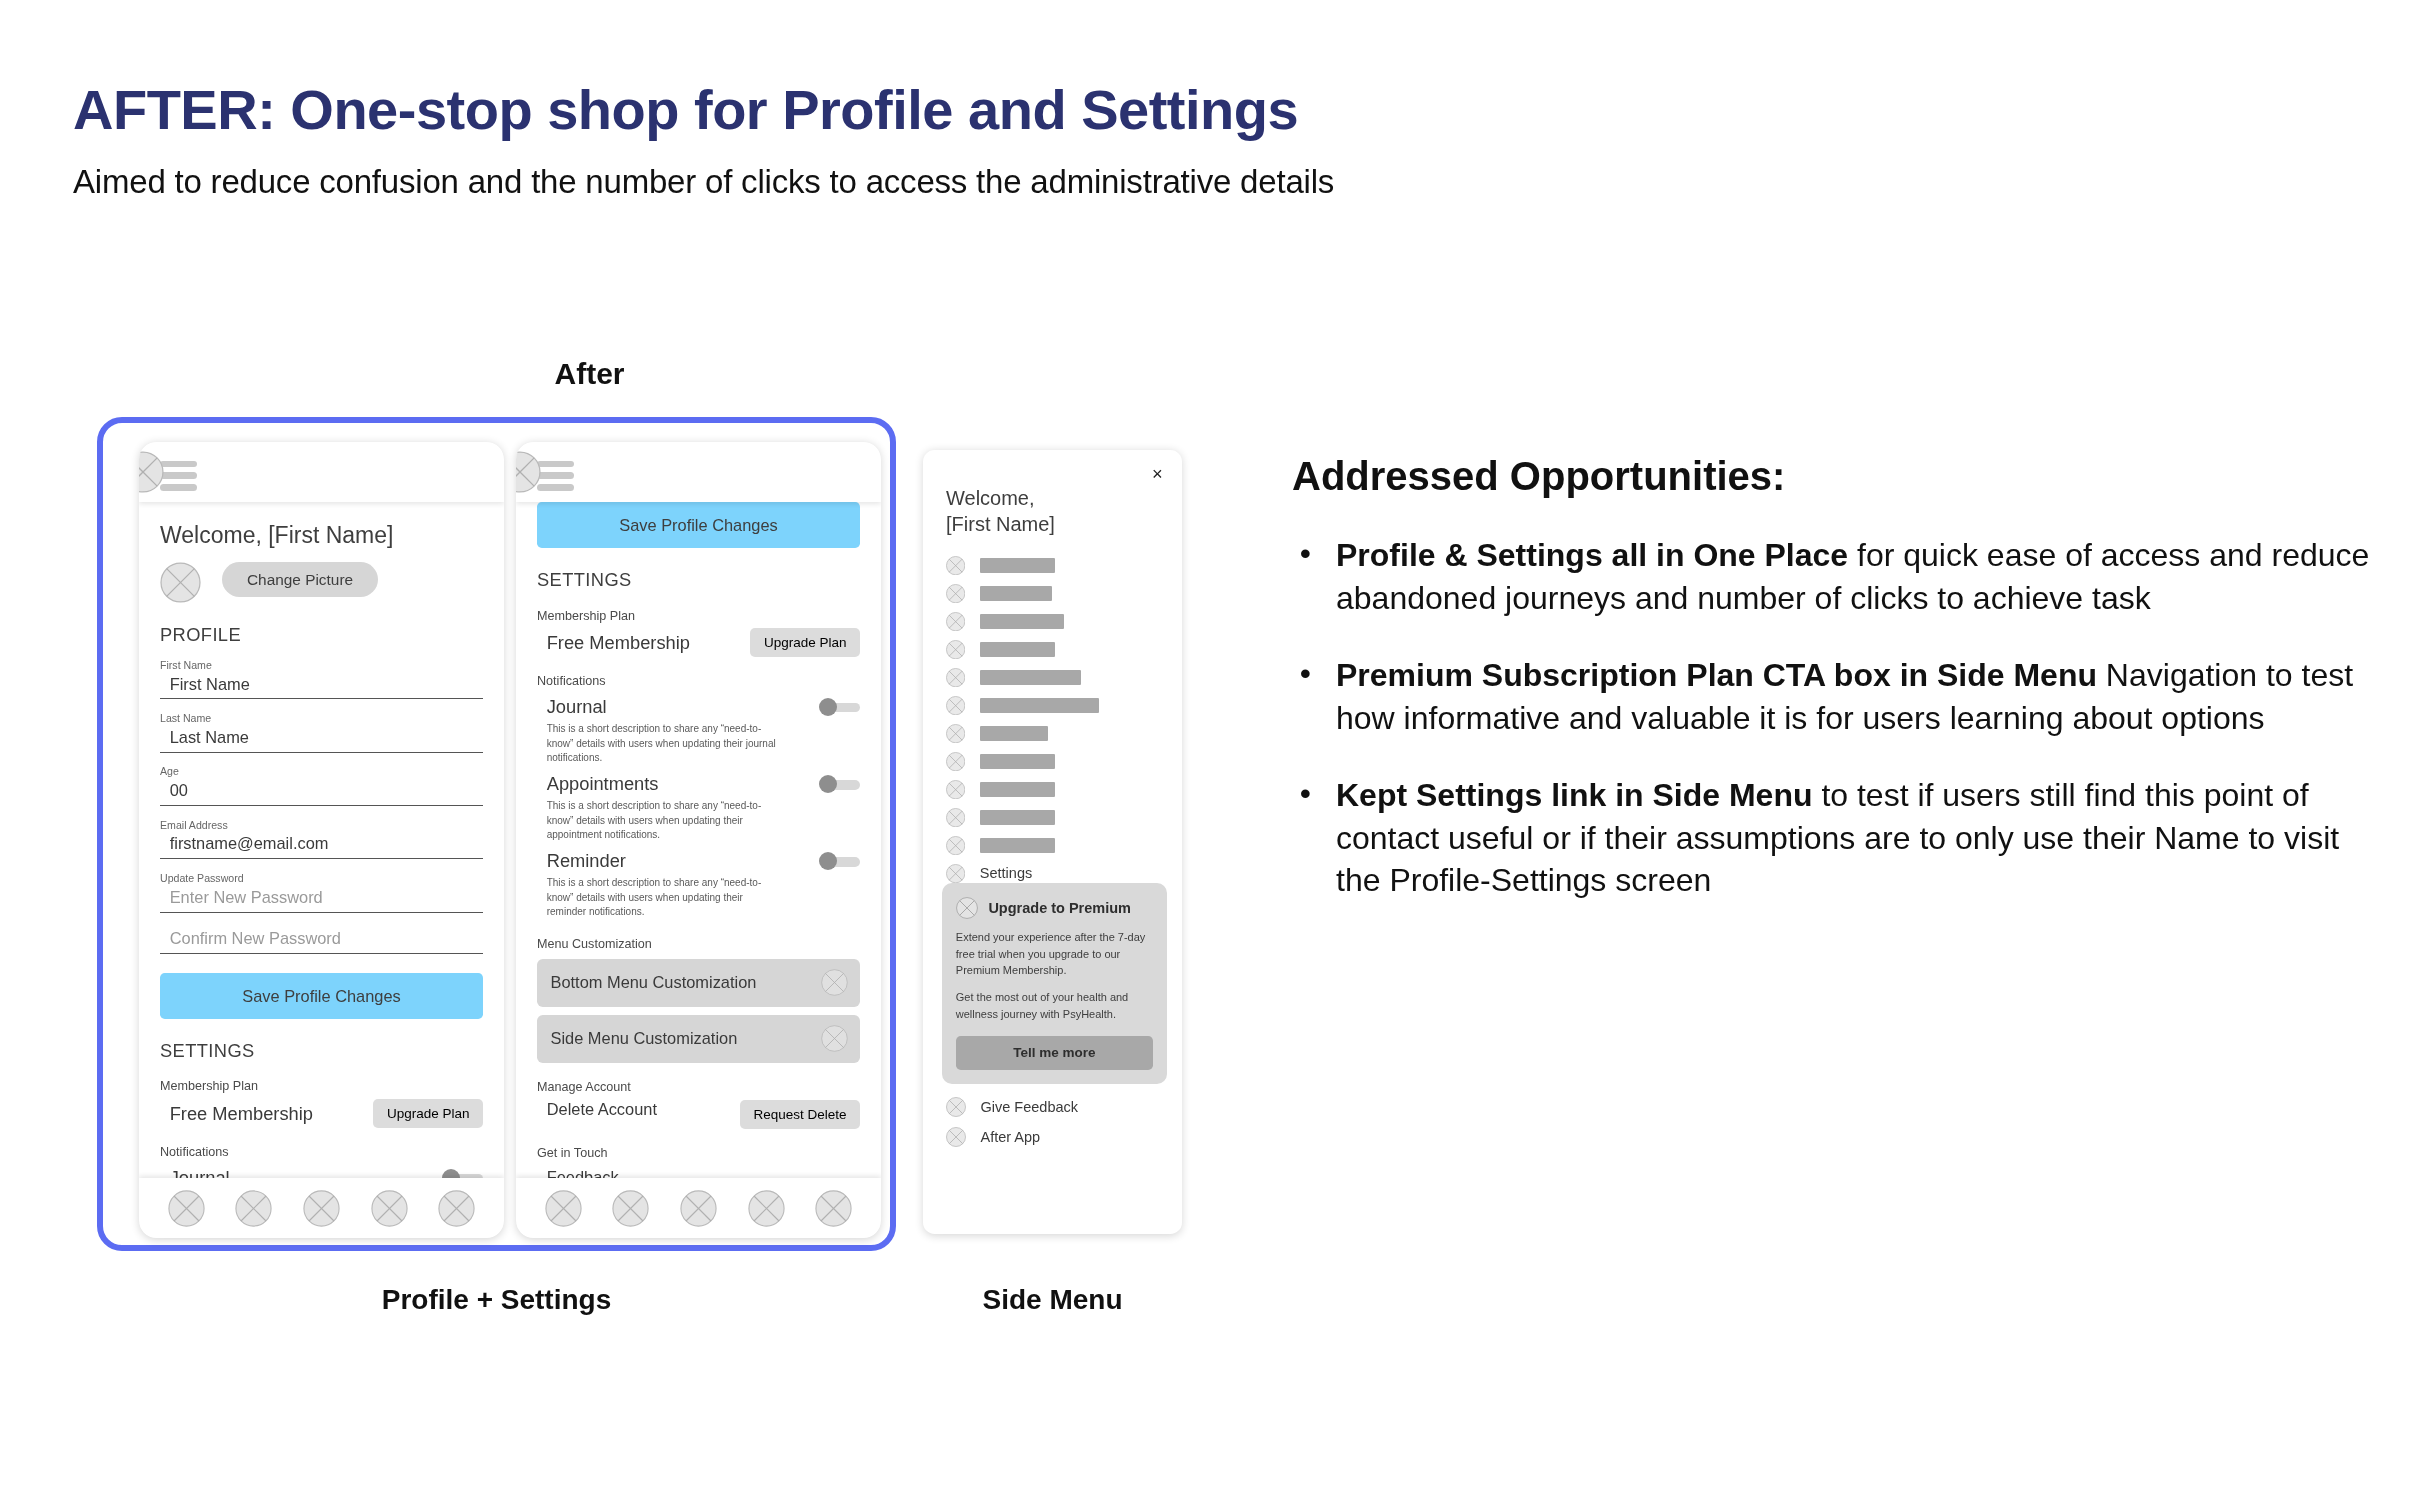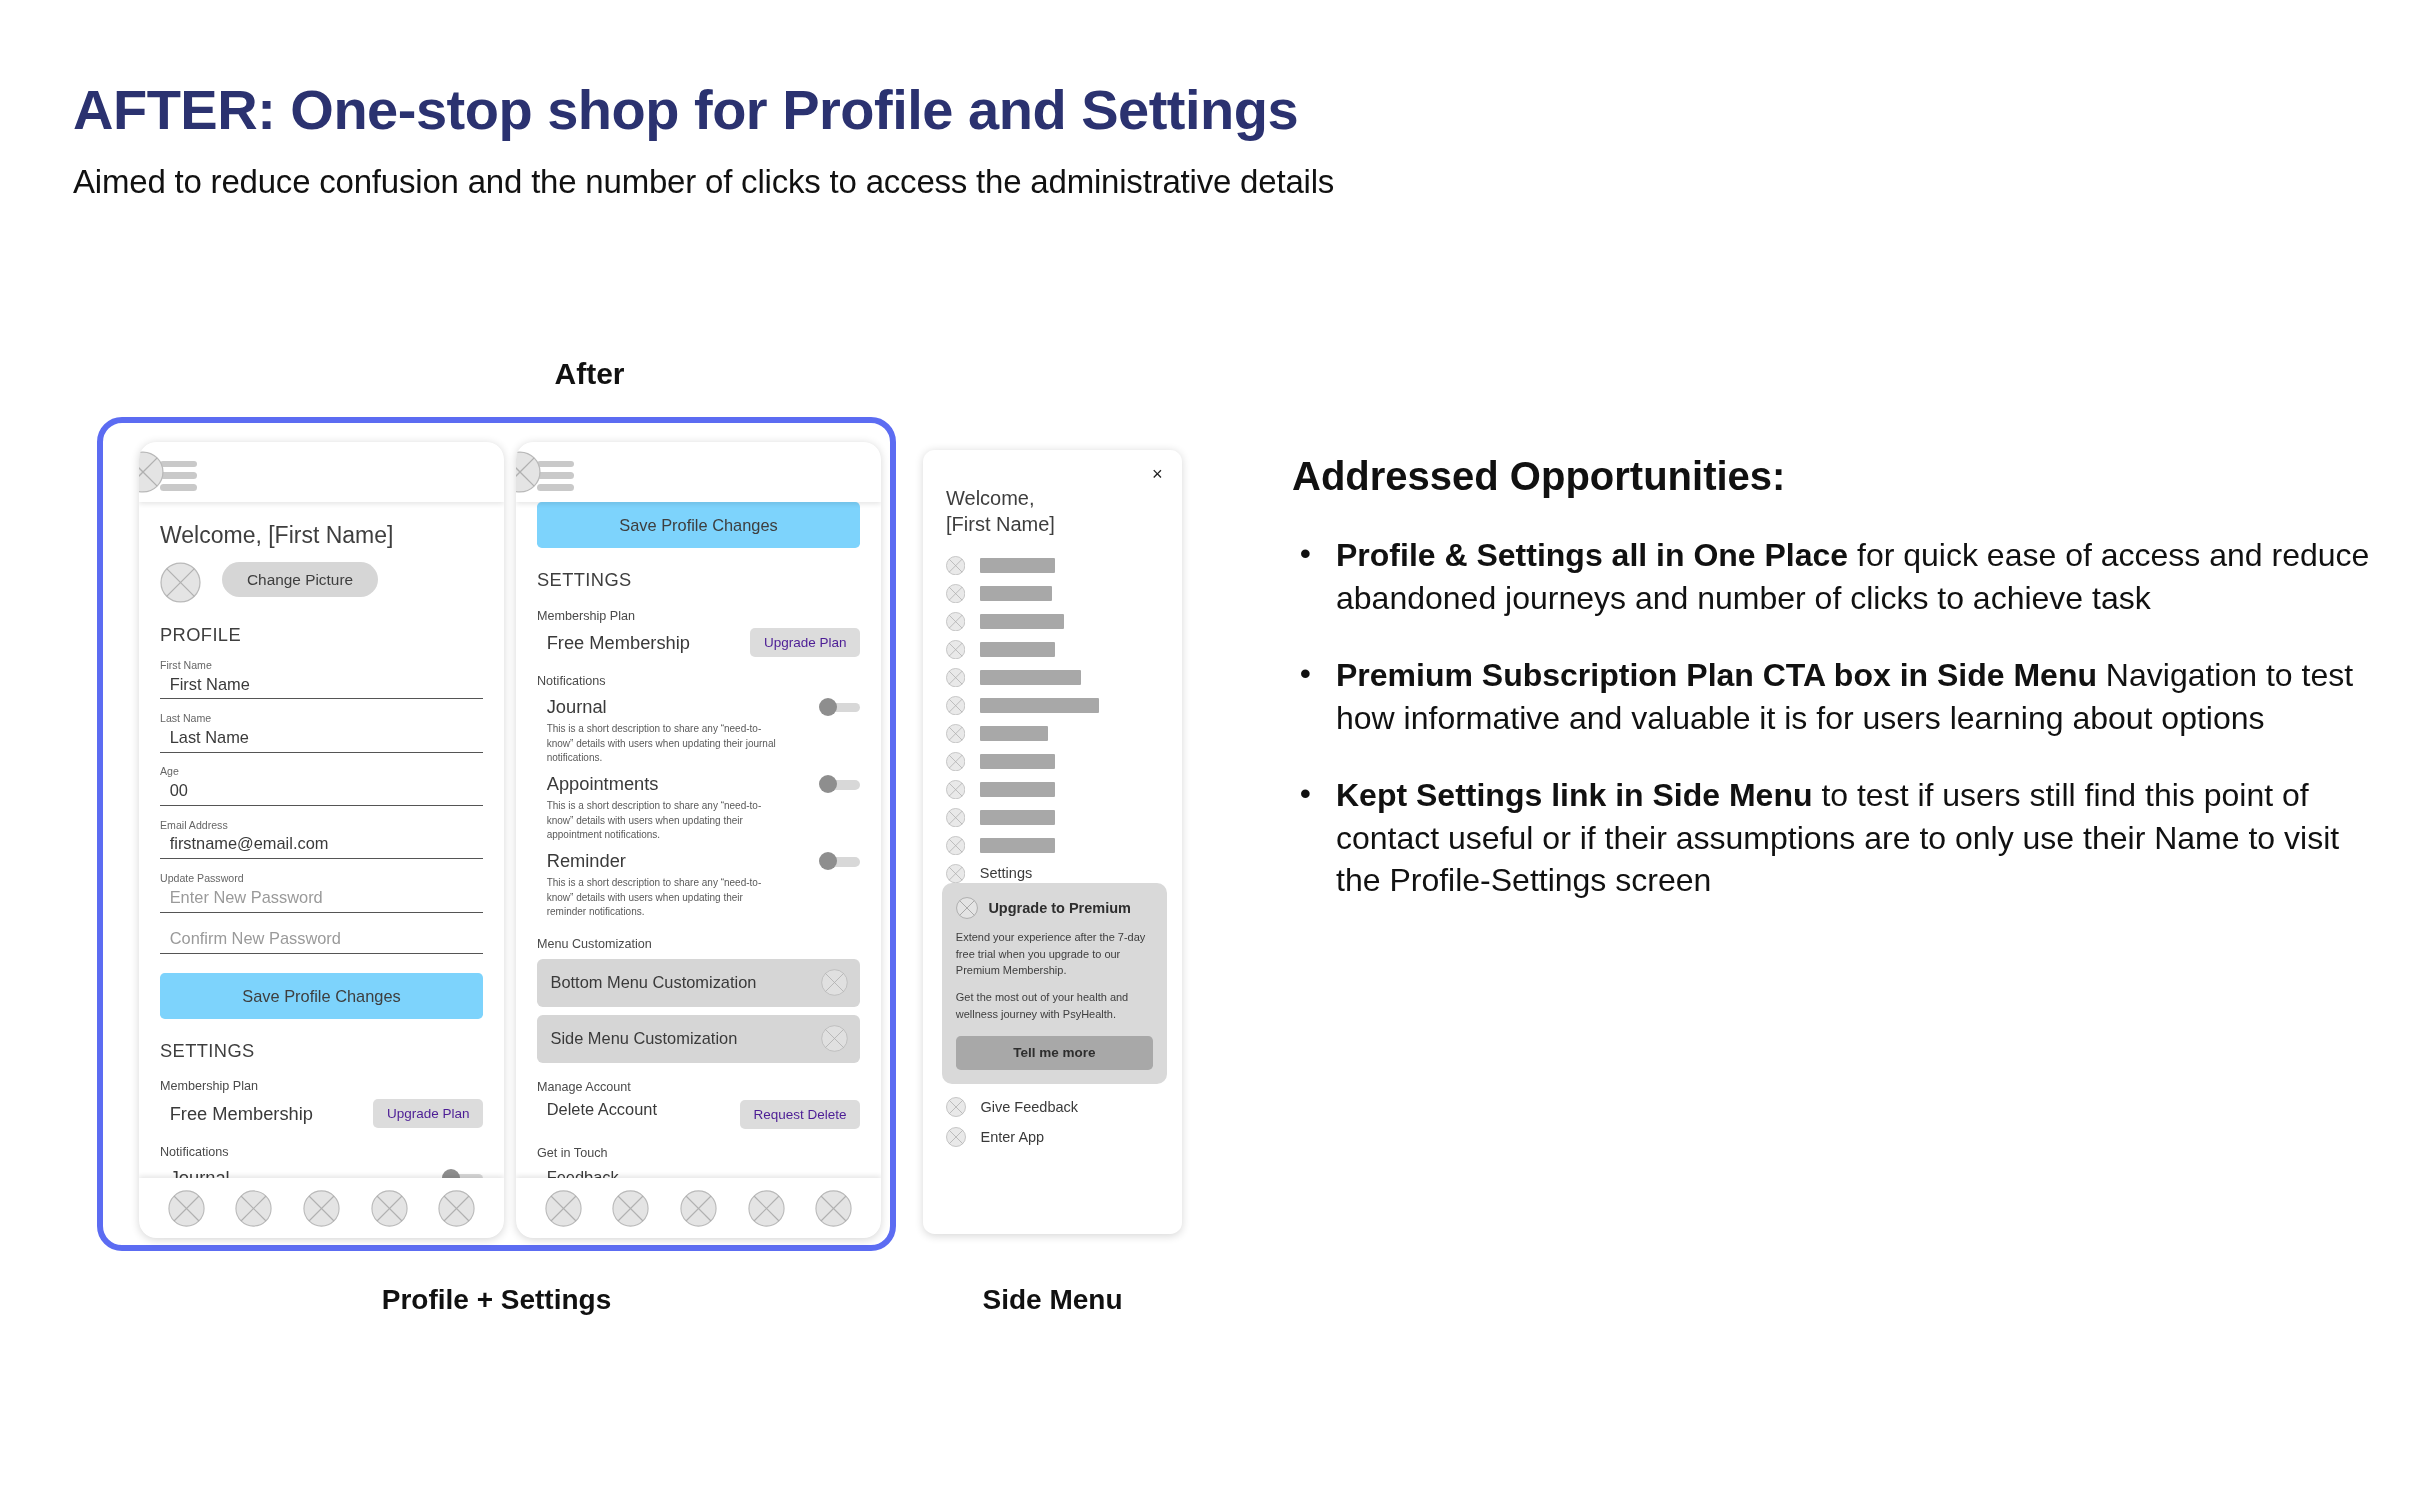--- a/index.html
+++ b/index.html
@@ -117,21 +117,21 @@
 
   .sub-label { font-size: 12.6px; color: #4a4a4a; margin-top: 17.4px; }
 
   .plan-row {
     display: flex; align-items: center; justify-content: space-between;
     margin-top: 5.8px; padding-left: 9.7px;
   }
   .plan-name { font-size: 18.3px; color: #3a3a3a; }
   .pill-btn {
     background: #dcdcdc; border-radius: 5px; padding: 6.8px 13.5px;
-    font-size: 13.5px; color: #4c1d95;
+    font-size: 13.5px; color: #000000;
   }
 
   .notif-row {
     display: flex; align-items: center; justify-content: space-between;
     margin-top: 7.7px; padding-left: 9.7px;
   }
   .notif-title { font-size: 18.3px; color: #3a3a3a; }
   .toggle { position: relative; width: 41px; height: 12.6px; }
   .toggle .track {
     position: absolute; left: 5.8px; top: 1.9px; width: 35px; height: 9.7px;
@@ -656,21 +656,21 @@
           <span class="sm-label">Give Feedback</span>
         </div>
       <div class="sm-item">
           <span class="cx">
             <svg viewBox="0 0 40 40">
               <circle cx="20" cy="20" r="19" fill="#e9e9e9" stroke="#b9b9b9" stroke-width="1.6"></circle>
               <line x1="6.5" y1="6.5" x2="33.5" y2="33.5" stroke="#b0b0b0" stroke-width="1.6"></line>
               <line x1="33.5" y1="6.5" x2="6.5" y2="33.5" stroke="#b0b0b0" stroke-width="1.6"></line>
             </svg>
           </span>
-          <span class="sm-label">Enter App</span>
+          <span class="sm-label">After App</span>
         </div>
     </div>
   </div>
 </div>
 
 <div class="cap cap-1">Profile + Settings</div>
 <div class="cap cap-2">Side Menu</div>
 
 <div class="right-col">
   <div class="opp-title">Addressed Opportunities:</div>

